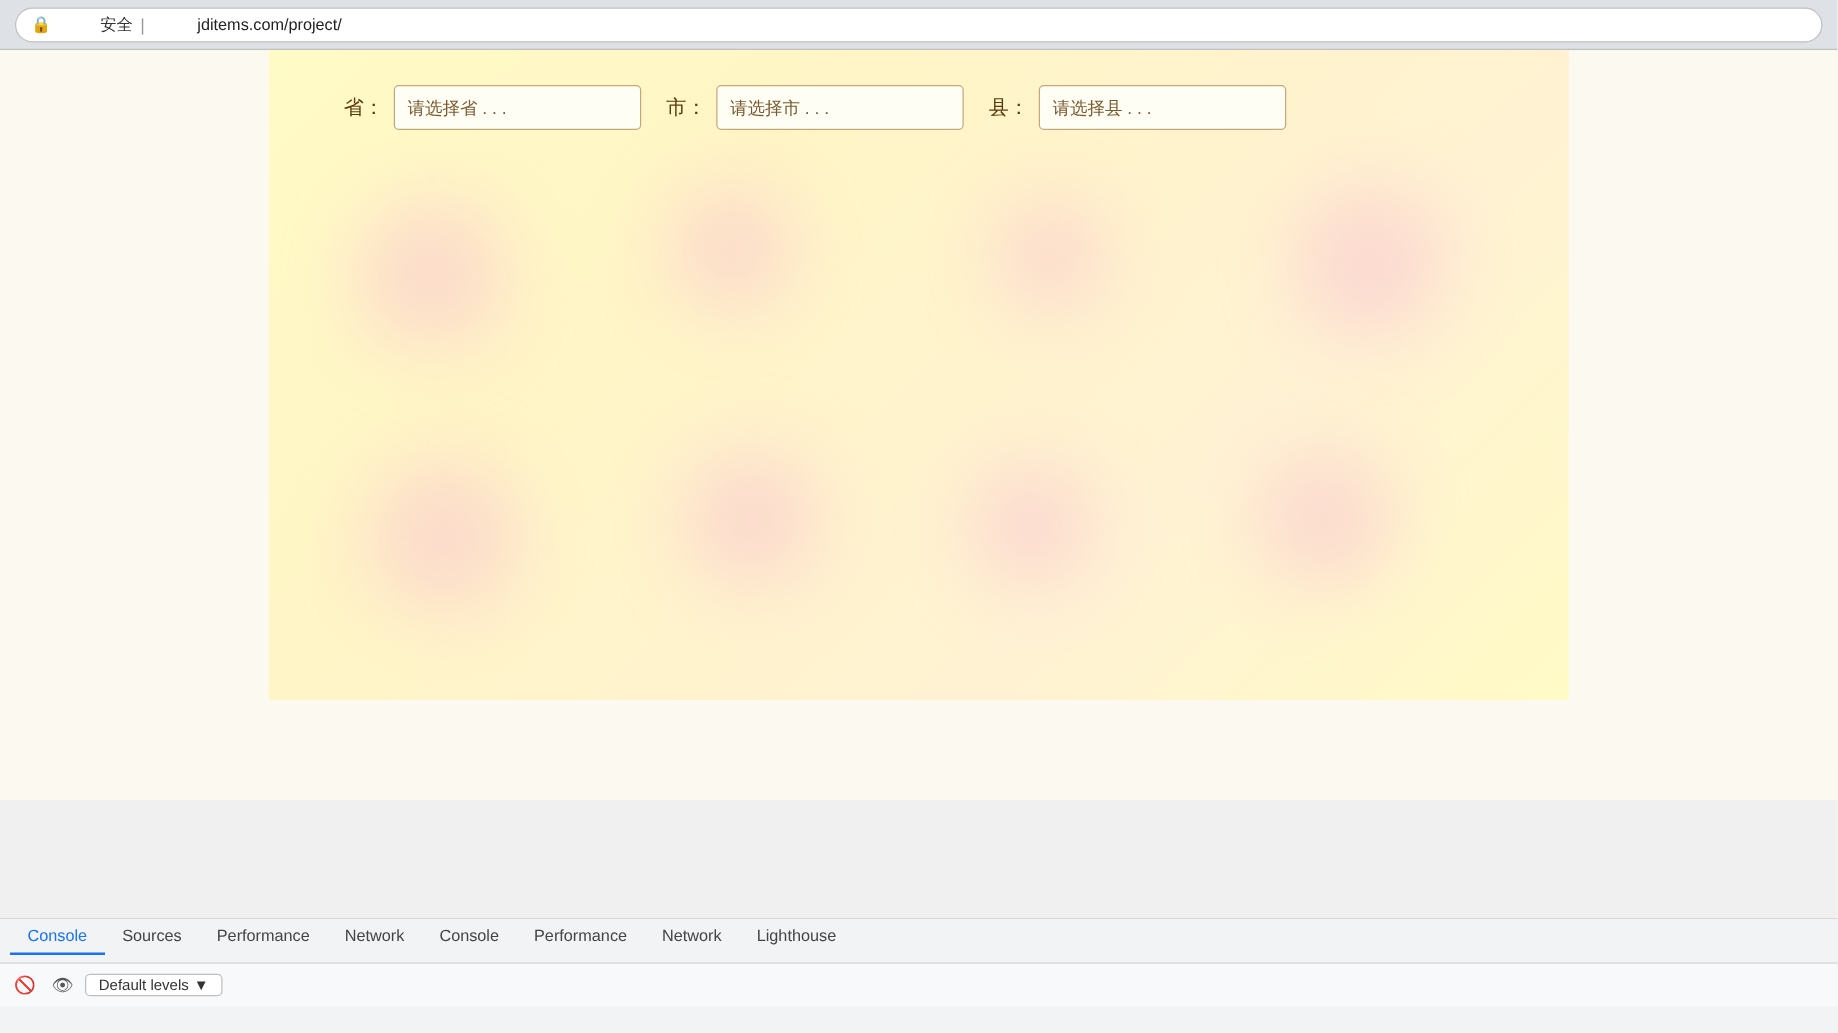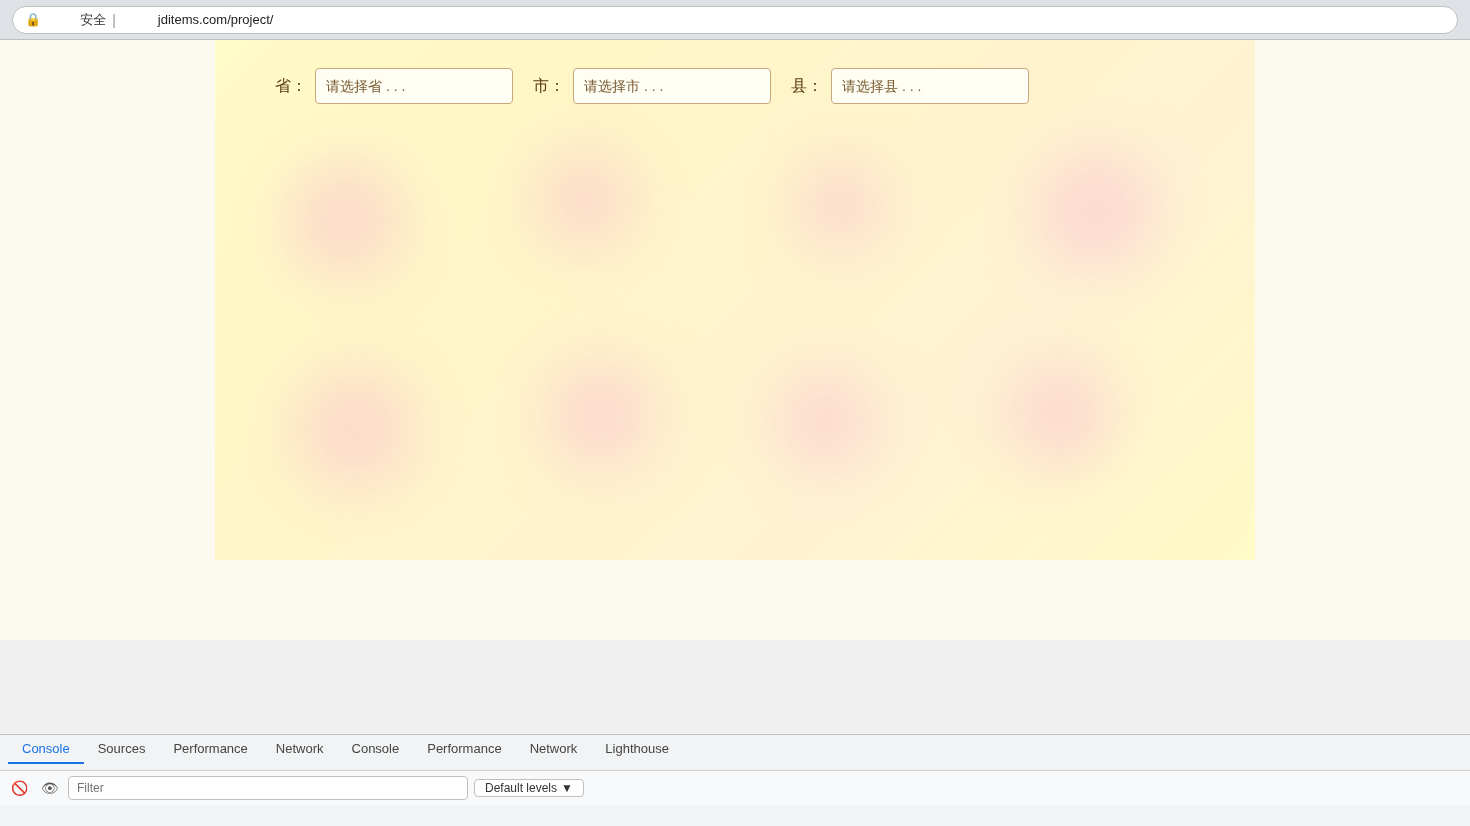--- a/index.html
+++ b/index.html
@@ -282,19 +282,18 @@
     <div class="devtools-tab">Performance</div>
     <div class="devtools-tab">Network</div>
     <div class="devtools-tab">Console</div>
     <div class="devtools-tab">Performance</div>
     <div class="devtools-tab">Network</div>
     <div class="devtools-tab">Lighthouse</div>
   </div>
   <div class="devtools-toolbar">
     <button class="toolbar-btn" title="Clear console">🚫</button>
     <button class="toolbar-btn" title="Filter">👁</button>
-    <input class="filter-input" type="text" placeholder="Filter" style="">
     <button class="levels-btn">
       <span>Default levels</span>
       <span>▼</span>
     </button>
   </div>
 </div>
 
 </body></html>

